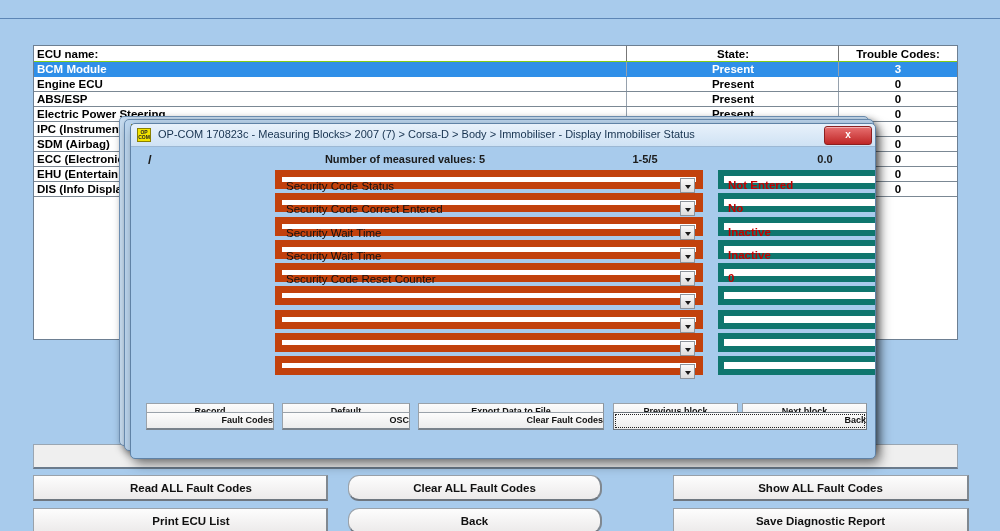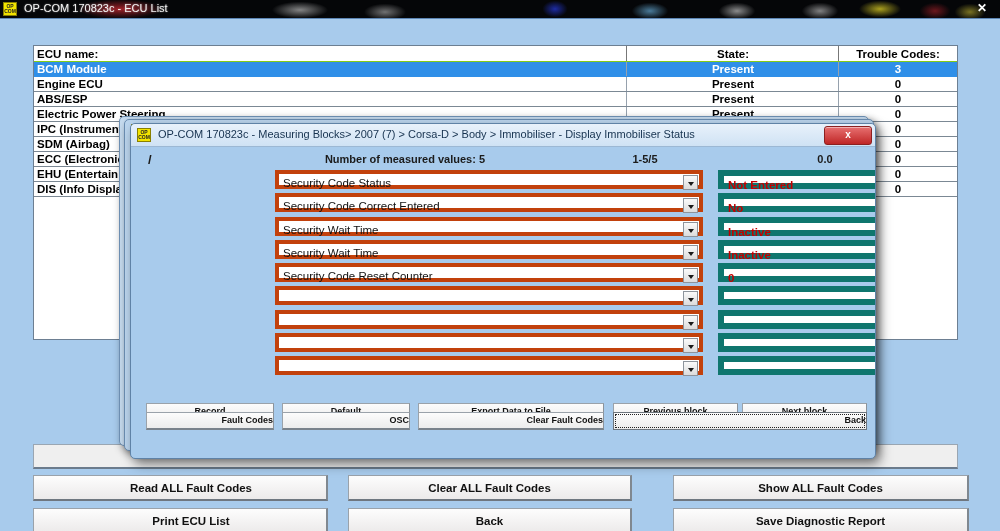--- a/index.html
+++ b/index.html
@@ -178,21 +178,21 @@
     box-sizing: border-box;
     font-size: 11.5px;
     font-weight: bold;
     color: #111;
     text-align: center;
     line-height: 24px;
     white-space: nowrap;
     overflow: hidden;
   }
   .bcol0 { left: 0px;   width: 295px; padding-left: 22px; }
-  .bcol1 { left: 315px; width: 284px; }
+  .bcol1 { left: 315px; width: 254px; border-radius: 11px; }
   .bcol2 { left: 640px; width: 296px; }
   .brow0 { top: 0px; }
   .brow1 { top: 33px; }
 
   
   .dlg-shadow2 {
     position: absolute;
     left: 119px; top: 97px;
     width: 748px; height: 328px;
     background: #c7dcf0;
@@ -302,21 +302,21 @@
   }
   .mrow {
     position: relative;
     height: 23.3px;
   }
   .mselect {
     position: absolute;
     left: 135px; top: 0;
     width: 428px; height: 19px;
     background: #ffffff;
-    border: 4px solid #c2410c;
+    border: 7px solid #c2410c;
     box-sizing: border-box;
   }
   .mselect .mlabel {
     position: absolute;
     left: 4px; top: 1px;
     font-size: 11.5px;
     color: #111;
     white-space: nowrap;
     line-height: 16px;
   }
@@ -388,25 +388,20 @@
   .dc4 { left: 602px; width: 125px; }
   .dcBack { left: 473px; width: 254px; }
   .dr0 { top: 17px; }
   .dr1 { top: 26px; text-align: right; }
 </style>
 </head>
 <body>
 
 <div id="screen">
 
-  <div class="os-titlebar">
-    <div class="os-appicon">OP<br>COM</div>
-    <div class="os-title-text">OP-COM 170823c - ECU List</div>
-    <div class="os-close">✕</div>
-  </div>
 
   <div class="app-body">
 
     <div class="ecu-table">
       <div class="ecu-row header">
         <div class="vsep1"></div>
         <div class="vsep2"></div>
         <div class="c-name">ECU name:</div>
         <div class="c-state">State:</div>
         <div class="c-codes">Trouble Codes:</div>

